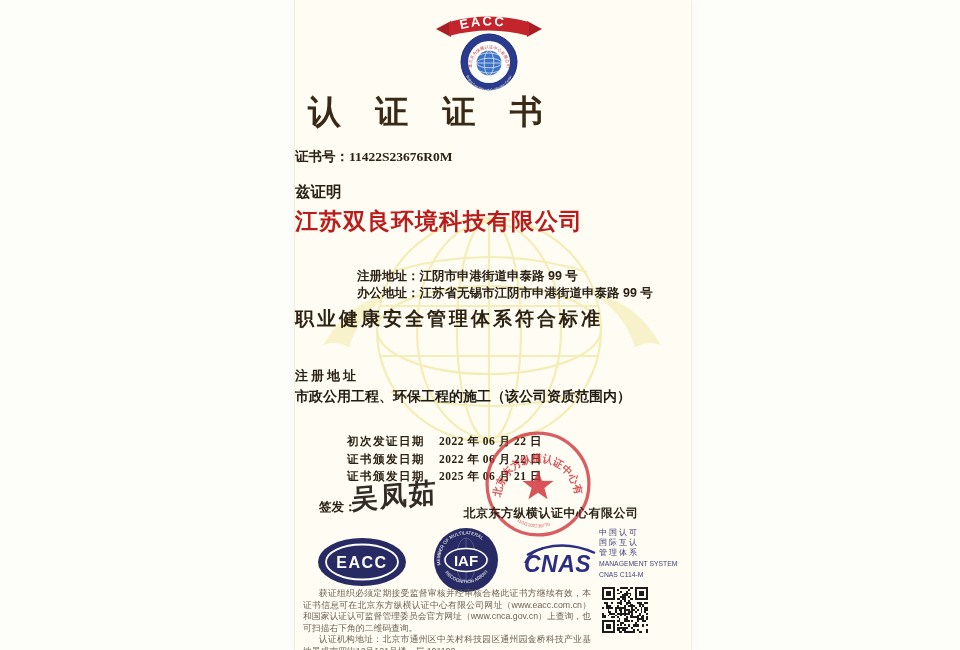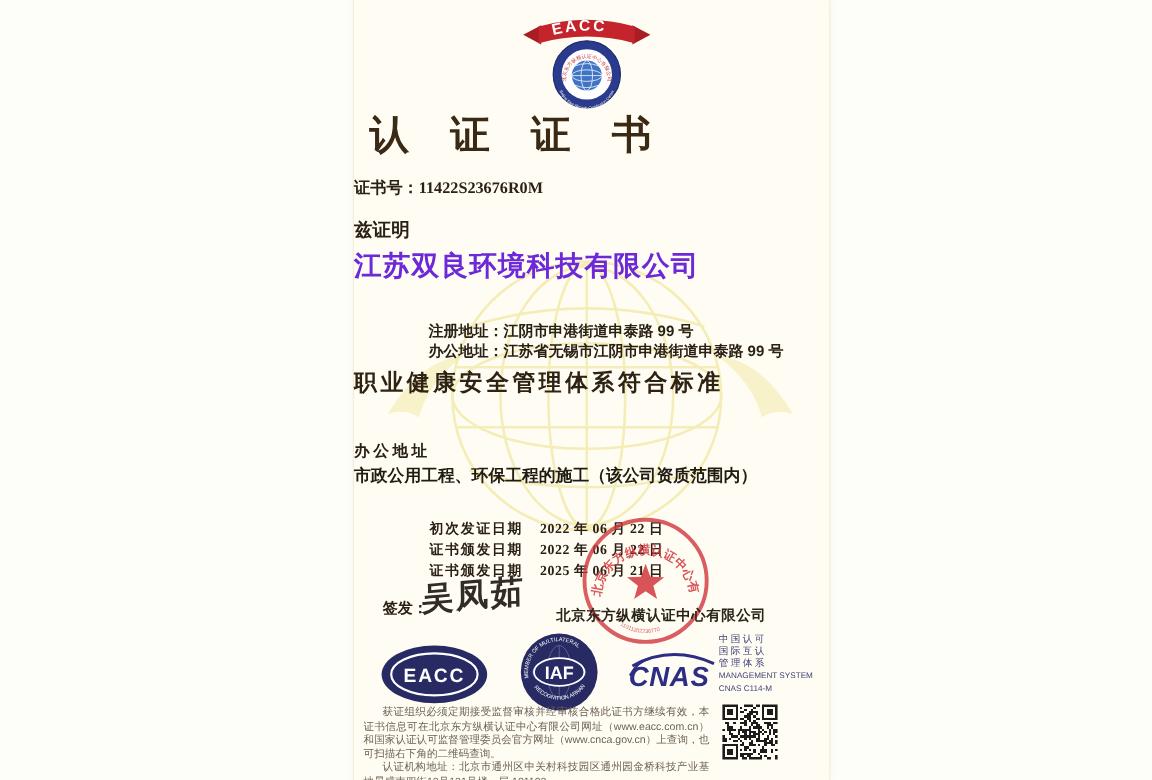--- a/index.html
+++ b/index.html
@@ -26,32 +26,32 @@
 
   .cert-title{
     top:90px;font-size:33px;font-weight:bold;letter-spacing:13px;
     color:#3a2914;padding-left:13px;
   }
   .cert-no{
     top:148px;left:0;width:100%;padding-right:48px;
     box-sizing:border-box;font-size:13.5px;font-weight:bold;color:#2c2115;
   }
   .statement{top:182px;font-size:15.5px;font-weight:bold;color:#2a2014;}
-  .company{top:206px;font-size:23px;font-weight:bold;color:#6d28d9;letter-spacing:1px;}
+  .company{top:206px;font-size:23px;font-weight:bold;color:#b91c1c;letter-spacing:1px;}
   .credit{top:247px;font-size:13px;color:#2a2014;}
   .credit .lab{font-weight:bold;}
   .addr{top:268px;left:62px;font-size:12.5px;font-weight:bold;line-height:17px;color:#2a2014;}
   .std-head{top:306px;font-size:19px;font-weight:bold;letter-spacing:3px;color:#2e2213;}
   .std-code{top:334px;font-size:21.5px;font-weight:600;color:#2a2014;letter-spacing:.5px;}
   .scope-head{top:367px;font-size:13px;font-weight:bold;letter-spacing:3px;color:#2a2014;}
   .scope{top:386px;font-size:14px;font-weight:bold;line-height:20px;color:#211b12;}
 
   .dates{top:433px;left:52px;font-size:11.5px;font-weight:bold;color:#2a2014;line-height:17.5px;}
   .dates .row{display:flex;}
-  .dates .lab{letter-spacing:1.5px;width:92px;margin-left:11px;}
+  .dates .lab{letter-spacing:1.5px;width:92px;}
   .dates .val{letter-spacing:.5px;}
 
   .sign-label{top:499px;left:24px;font-size:12.5px;font-weight:bold;color:#2a2014;}
   .signature{
     top:478px;left:56px;font-size:27px;font-weight:bold;color:#332c26;
     transform:rotate(-5deg) skewX(-4deg);letter-spacing:2px;
   }
 
   .stamp{left:187px;top:428px;width:112px;height:112px;opacity:.92;z-index:5;}
   .issuer-co{top:505px;left:158px;width:196px;text-align:center;
@@ -131,21 +131,21 @@
 
     <div class="abs center serif statement">兹证明</div>
     <div class="abs center company">江苏双良环境科技有限公司</div>
 
     <div class="abs addr">
       <div>注册地址：江阴市申港街道申泰路 99 号</div>
       <div>办公地址：江苏省无锡市江阴市申港街道申泰路 99 号</div>
     </div>
 
     <div class="abs center serif std-head">职业健康安全管理体系符合标准</div>
-    <div class="abs center serif scope-head">办公地址</div>
+    <div class="abs center serif scope-head">注册地址</div>
     <div class="abs center scope">
       <div>市政公用工程、环保工程的施工（该公司资质范围内）</div>
     </div>
 
     <div class="abs serif dates">
       <div class="row">
         <span class="lab">初次发证日期</span>
         <span class="val">2022 年 06 月 22 日</span>
       </div>
       <div class="row">

